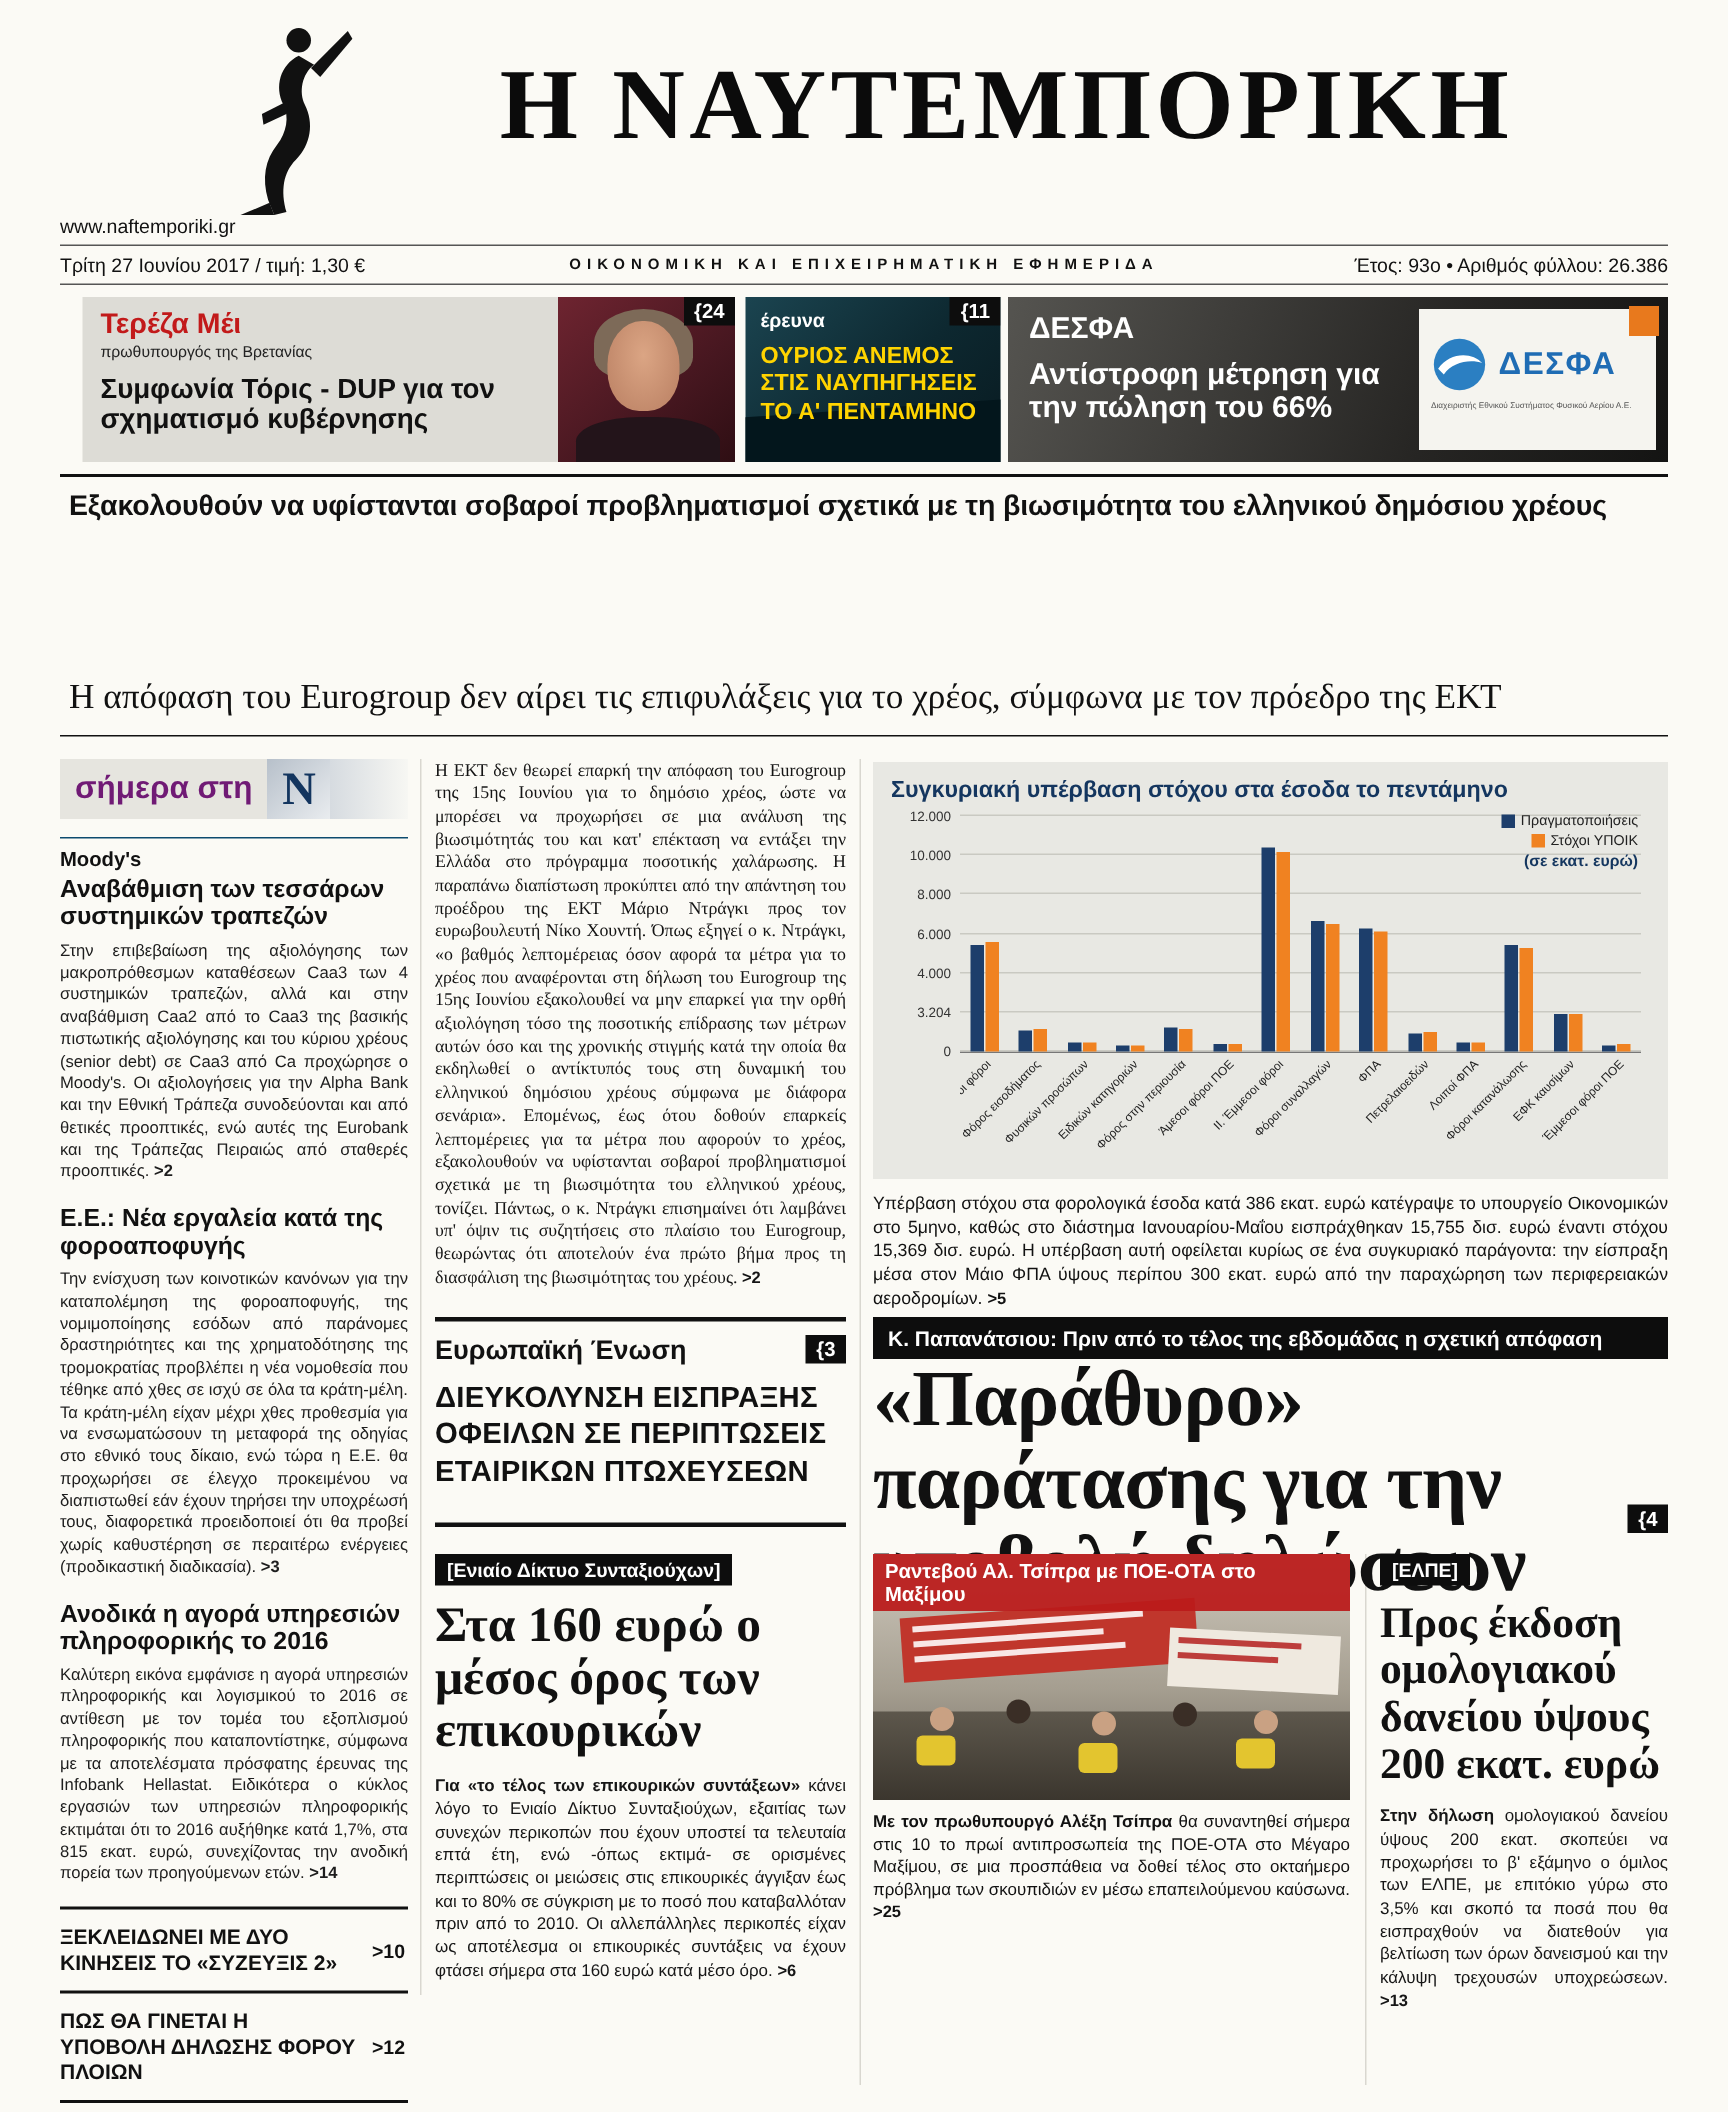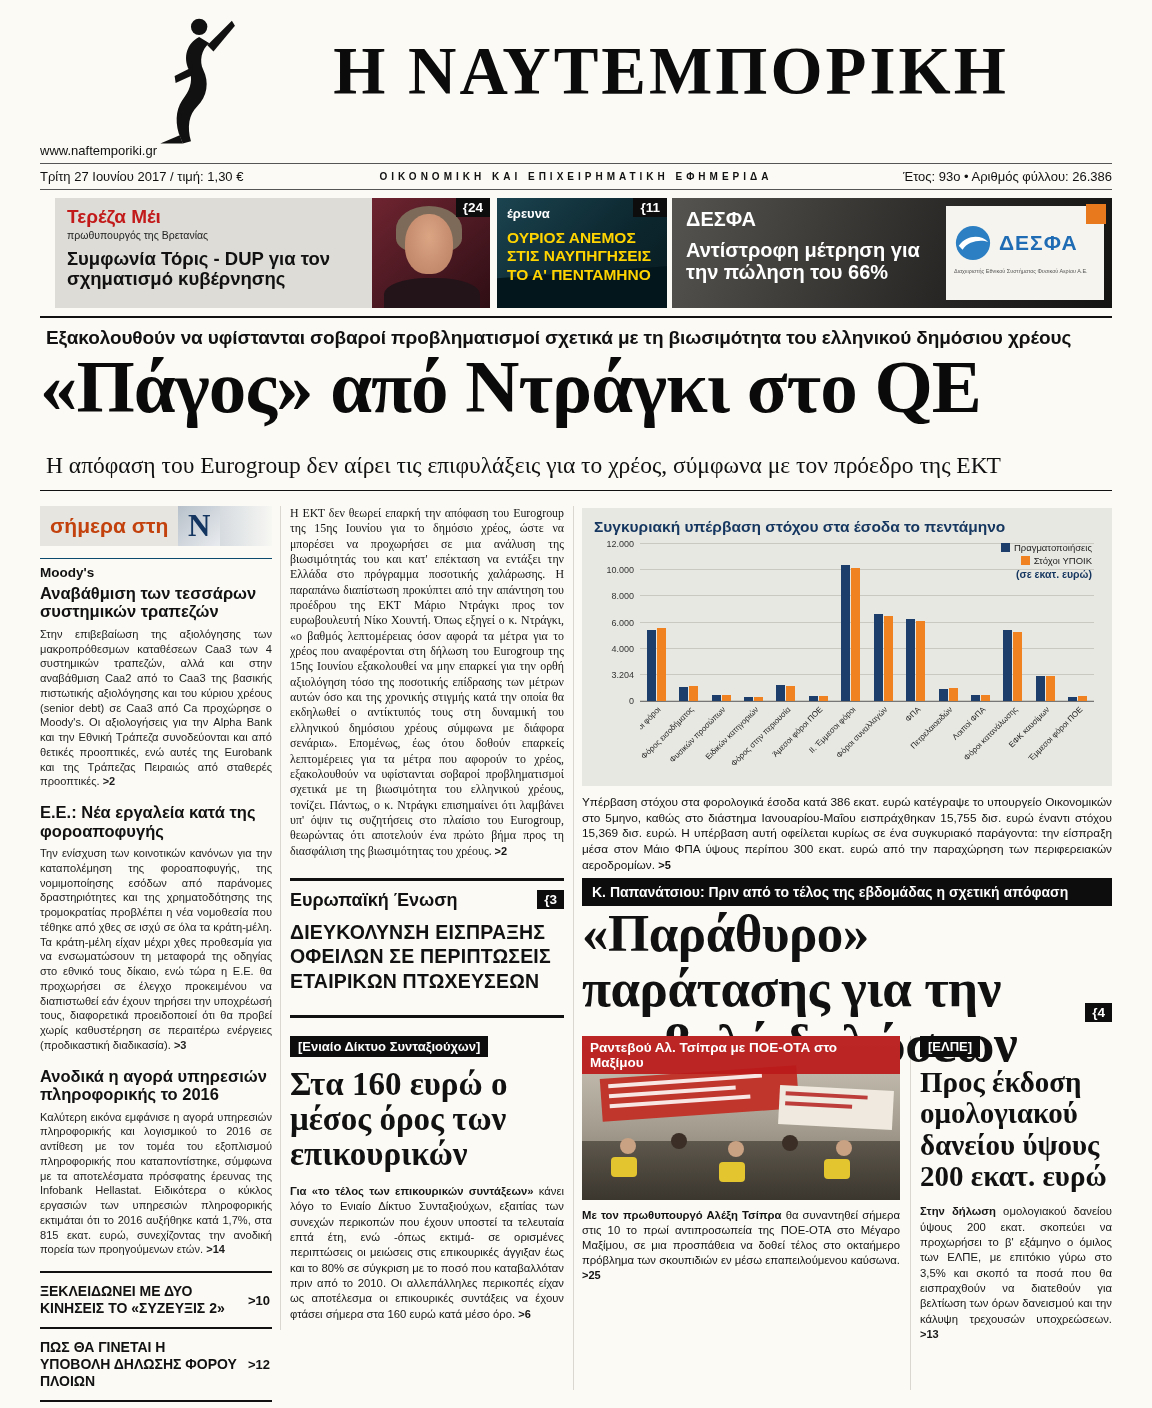--- a/index.html
+++ b/index.html
@@ -55,21 +55,21 @@
   .lead-headline{position:absolute;left:40px;right:40px;top:349px;font-family:"Liberation Serif",serif;
     font-weight:bold;font-size:75px;line-height:1;letter-spacing:-1px;color:#0a0a0a;}
   .lead-deck{position:absolute;left:46px;top:452px;font-family:"Liberation Serif",serif;font-size:23.5px;white-space:nowrap;color:#111;}
   .rule-b{position:absolute;left:40px;right:40px;top:490px;border-top:1px solid #111;}
 
   .vline{position:absolute;width:1px;background:#d9d7d0;}
 
   
   .sidebar{position:absolute;left:40px;top:506px;width:232px;}
   .sb-head{display:flex;height:40px;margin-bottom:12px;}
-  .sb-head-label{background:#e6e5df;display:flex;align-items:center;padding:0 10px;font-weight:bold;font-size:21px;color:#c2410c;}
+  .sb-head-label{background:#e6e5df;display:flex;align-items:center;padding:0 10px;font-weight:bold;font-size:21px;color:#701a75;}
   .sb-logo{width:42px;background:linear-gradient(135deg,#b7c0ca,#e9ecef);display:flex;align-items:center;justify-content:center;
     font-family:"Liberation Serif",serif;font-weight:bold;font-size:31px;color:#13355f;}
   .sb-grad{flex:1;background:linear-gradient(90deg,#d6dbe0,#f7f7f3);}
   .sb-eyebrow{border-top:1px solid #0c4a6e;padding-top:6px;font-weight:bold;font-size:13.5px;}
   .sb-eyebrow:empty{display:none;}
   .sb-title{font-weight:bold;font-size:16.5px;line-height:1.12;margin:4px 0 6px;}
   .sb-body{font-size:11.1px;line-height:1.33;text-align:justify;color:#1d1d1d;margin-bottom:14px;}
   .sb-briefs{margin-top:4px;border-bottom:2px solid #111;}
   .sb-brief{border-top:2px solid #111;padding:10px 2px 10px 0;display:flex;justify-content:space-between;gap:10px;}
   .sb-brief-title{font-weight:bold;font-size:14px;line-height:1.22;}
@@ -198,21 +198,20 @@
           </svg>
           <div class="desfa-name">ΔΕΣΦΑ</div>
         </div>
         <div class="desfa-sub">Διαχειριστής Εθνικού Συστήματος Φυσικού Αερίου Α.Ε.</div>
       </div>
     </div>
   </div>
 
   <div class="rule-a"></div>
   <div class="lead-kicker">Εξακολουθούν να υφίστανται σοβαροί προβληματισμοί σχετικά με τη βιωσιμότητα του ελληνικού δημόσιου χρέους</div>
-  <h1 class="lead-headline">«Πάγος» από Ντράγκι στο QE</h1>
   <div class="lead-deck">Η απόφαση του Eurogroup δεν αίρει τις επιφυλάξεις για το χρέος, σύμφωνα με τον πρόεδρο της ΕΚΤ</div>
   <div class="rule-b"></div>
 
   <div class="vline" style="left:280px;top:506px;height:824px;"></div>
   <div class="vline" style="left:573px;top:506px;height:884px;"></div>
   <div class="vline" style="left:910px;top:1036px;height:354px;"></div>
 
   <div class="sidebar">
     <div class="sb-head">
       <div class="sb-head-label">σήμερα στη</div>

